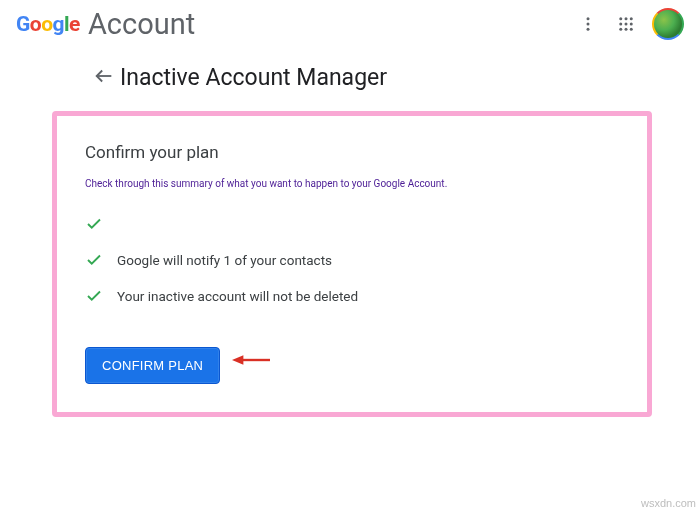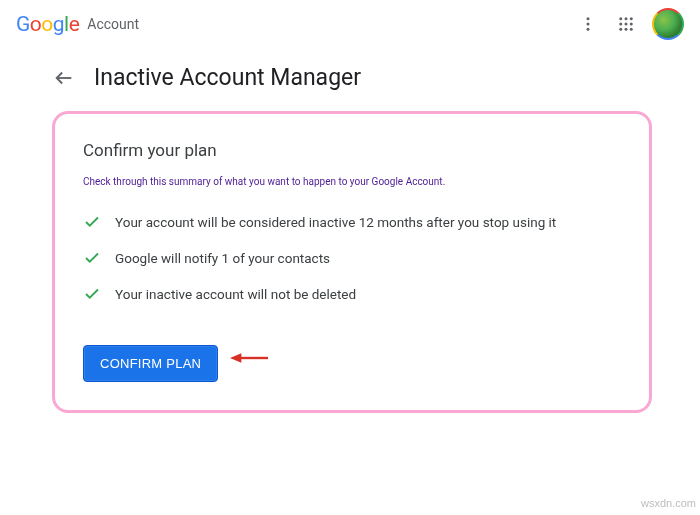--- a/index.html
+++ b/index.html
@@ -12,54 +12,55 @@
       overflow: hidden;
     }
     .header {
       display: flex;
       align-items: center;
       justify-content: space-between;
       padding: 8px 16px;
       height: 48px;
     }
     .header-left { display: flex; align-items: center; gap: 4px; }
-    .logo { display: flex; align-items: center; }
+    .logo { display: flex; align-items: center; font-weight: bold; }
     .logo-text { font-size: 21px; letter-spacing: -0.5px; }
     .g-blue { color: #4285F4; }
     .g-red { color: #EA4335; }
     .g-yellow { color: #FBBC05; }
     .g-green { color: #34A853; }
-    .account-label { font-size: 14px; color: #5f6368; margin-left: 4px; }
+    .account-label { font-size: 29px; color: #5f6368; margin-left: 4px; }
     .header-right { display: flex; align-items: center; gap: 14px; }
     .kebab-icon, .apps-icon {
       width: 24px; height: 24px;
       display: flex; align-items: center; justify-content: center;
       color: #5f6368; cursor: pointer;
     }
     .avatar {
       width: 32px; height: 32px; border-radius: 50%;
       background: radial-gradient(circle at 35% 35%, #8bc34a 0%, #4caf50 40%, #2e7d32 70%);
       border: 2px solid;
       border-color: #ea4335 #34a853 #4285f4 #fbbc05;
       position: relative;
       cursor: pointer;
     }
     .page-title-row {
-      display: flex; align-items: center; gap: 18px;
+      display: flex; align-items: flex-start; gap: 4px;
       padding: 16px 48px 20px 52px;
+      margin-left: 40px;
     }
     .back-arrow {
       width: 24px; height: 24px; color: #5f6368; cursor: pointer;
       display: flex; align-items: center; justify-content: center;
     }
     .page-title { font-size: 23px; color: #202124; font-weight: 400; }
     .card {
       margin: 0 48px 0 52px;
-      border: 3px solid #f9a8d4;
-      border-radius: 16px;
+      border: 5px solid #f9a8d4;
+      border-radius: 4px;
       padding: 26px 20px 28px 28px;
     }
     .card-heading { font-size: 17px; color: #3c4043; font-weight: 400; margin-bottom: 14px; }
     .card-sub { font-size: 10px; color: #4c1d95; margin-bottom: 24px; line-height: 1.5; }
     .check-list { display: flex; flex-direction: column; gap: 18px; margin-bottom: 30px; }
     .check-item { display: flex; align-items: center; gap: 14px; }
     .check-icon { width: 18px; height: 18px; color: #34a853; flex-shrink: 0; }
     .check-text { font-size: 13.5px; color: #3c4043; }
     .checkbox-row { display: flex; align-items: center; gap: 14px; margin-bottom: 18px; }
     .checkbox {
@@ -138,21 +139,20 @@
   <h2 class="card-heading">Confirm your plan</h2>
   <p class="card-sub">Check through this summary of what you want to happen to your Google Account.</p>
 
   <div class="check-list">
     <div class="check-item">
       <span class="check-icon">
         <svg viewBox="0 0 24 24" fill="none" stroke="currentColor" stroke-width="2.5">
             <polyline points="4,12 9,17 20,6"></polyline>
           </svg>
       </span>
-      <span class="check-text">Your account will be considered inactive 12 months after you stop using it</span>
     </div>
     <div class="check-item">
       <span class="check-icon">
         <svg viewBox="0 0 24 24" fill="none" stroke="currentColor" stroke-width="2.5">
             <polyline points="4,12 9,17 20,6"></polyline>
           </svg>
       </span>
       <span class="check-text">Google will notify 1 of your contacts</span>
     </div>
     <div class="check-item">

